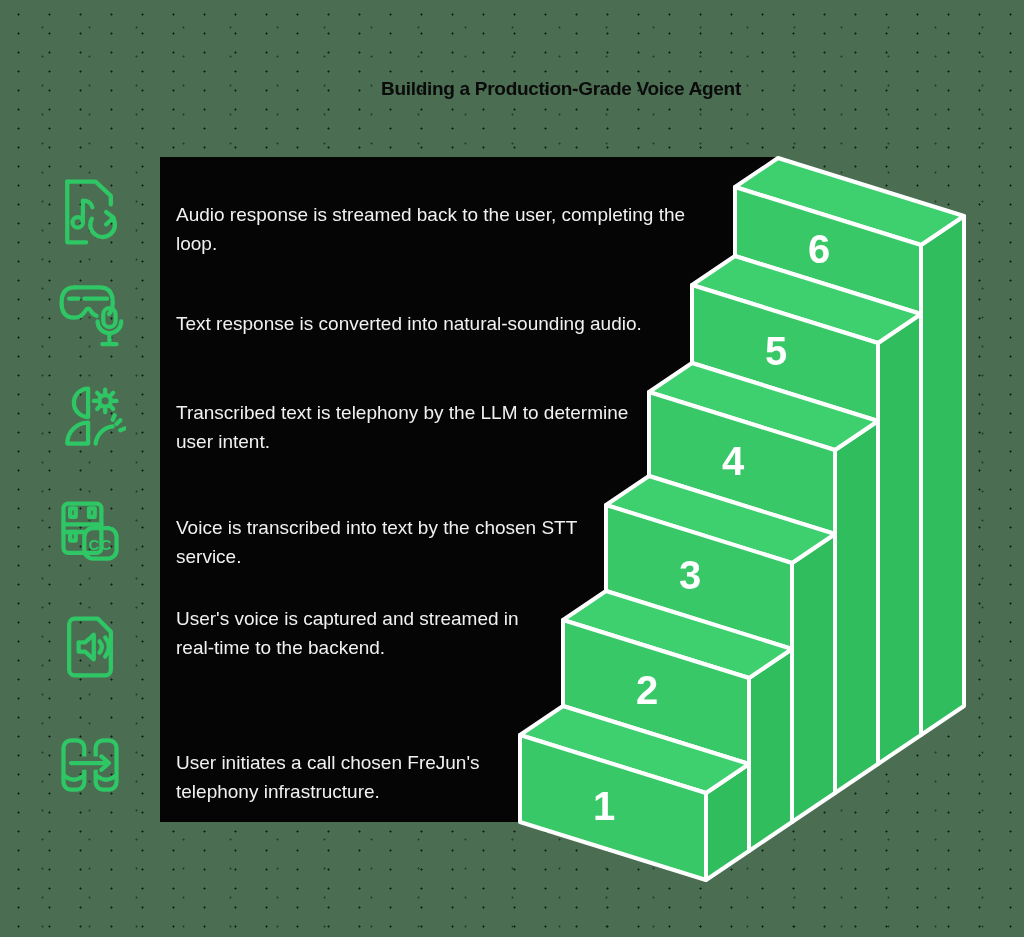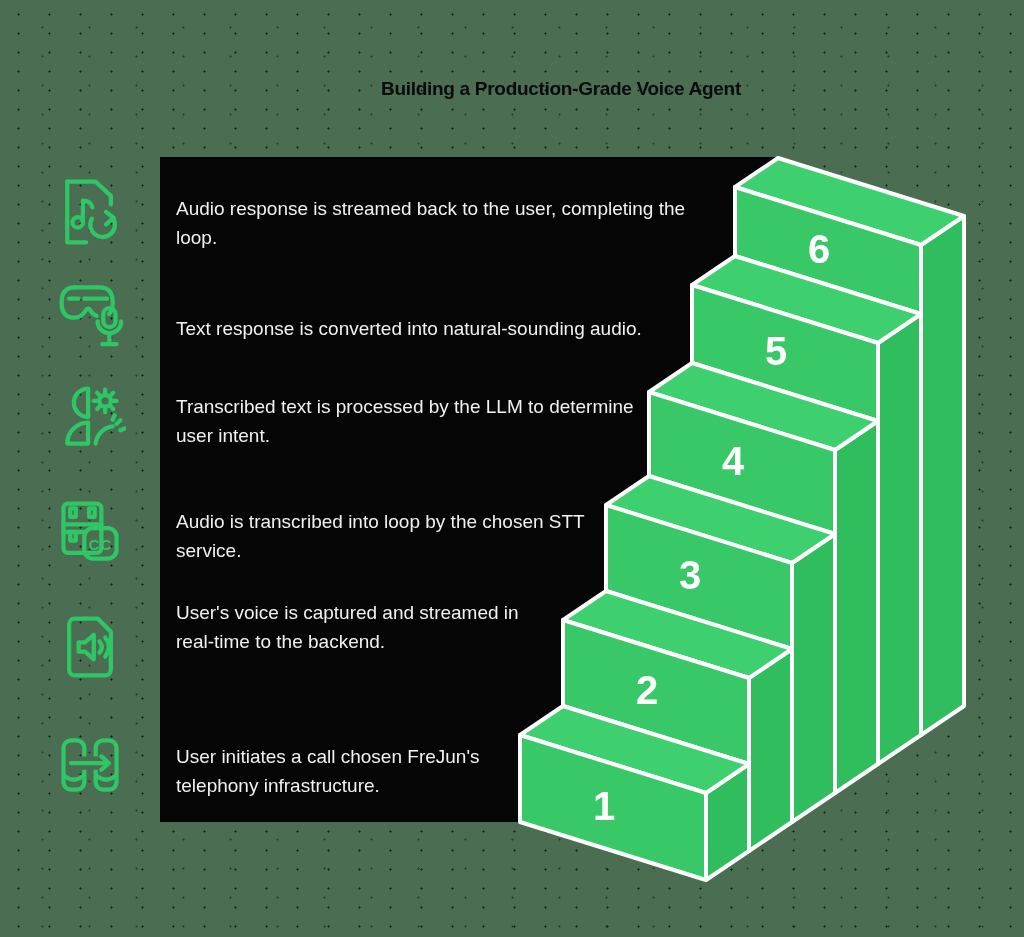--- a/index.html
+++ b/index.html
@@ -28,20 +28,21 @@
   }
   .icon-cell{
     position:absolute;left:54px;width:72px;height:72px;
   }
   .icon-cell svg{display:block;width:72px;height:72px;}
   .row-text{
     position:absolute;left:176px;width:540px;
     color:var(--textColor,#f1f1f1);
     font-size:19px;line-height:29px;
     white-space:pre-line;
+    margin-top:6px;
   }
   #stairs{position:absolute;left:0;top:0;}
   #stairs polygon{stroke:var(--outline,#fff);stroke-width:4;stroke-linejoin:round;}
   #stairs .front{fill:var(--stepFront,#38c868);}
   #stairs .top{fill:var(--stepTop,#3ecf6f);}
   #stairs .side{fill:var(--stepSide,#2fbd5e);}
   #stairs .num{
     fill:var(--numberColor,#fff);
     font-family:"Liberation Sans","DejaVu Sans",sans-serif;
     font-size:40px;font-weight:bold;
@@ -119,34 +120,34 @@
         <svg viewBox="0 0 76 76">
           <use href="#audio-file-loop-icon"></use>
         </svg>
       </div>
       <div class="row-text" style="top:194px">Audio response is streamed back to the user, completing the loop.</div>
       <div class="icon-cell" style="top:276px">
         <svg viewBox="0 0 76 76">
           <use href="#voice-mask-mic-icon"></use>
         </svg>
       </div>
-      <div class="row-text" style="top:314px">Text response is converted into natural-sounding audio.</div>
+      <div class="row-text" style="top:303px">Text response is converted into natural-sounding audio.</div>
       <div class="icon-cell" style="top:381px">
         <svg viewBox="0 0 76 76">
           <use href="#person-gears-icon"></use>
         </svg>
       </div>
-      <div class="row-text" style="top:392px">Transcribed text is processed by the LLM to determine
+      <div class="row-text" style="top:392px">Transcribed text is telephony by the LLM to determine
 user intent.</div>
       <div class="icon-cell" style="top:496px">
         <svg viewBox="0 0 76 76">
           <use href="#film-captions-icon"></use>
         </svg>
       </div>
-      <div class="row-text" style="top:507px">Audio is transcribed into loop by the chosen STT
+      <div class="row-text" style="top:507px">Voice is transcribed into text by the chosen STT
 service.</div>
       <div class="icon-cell" style="top:611px">
         <svg viewBox="0 0 76 76">
           <use href="#audio-document-icon"></use>
         </svg>
       </div>
       <div class="row-text" style="top:598px">User's voice is captured and streamed in
 real-time to the backend.</div>
       <div class="icon-cell" style="top:729px">
         <svg viewBox="0 0 76 76">

